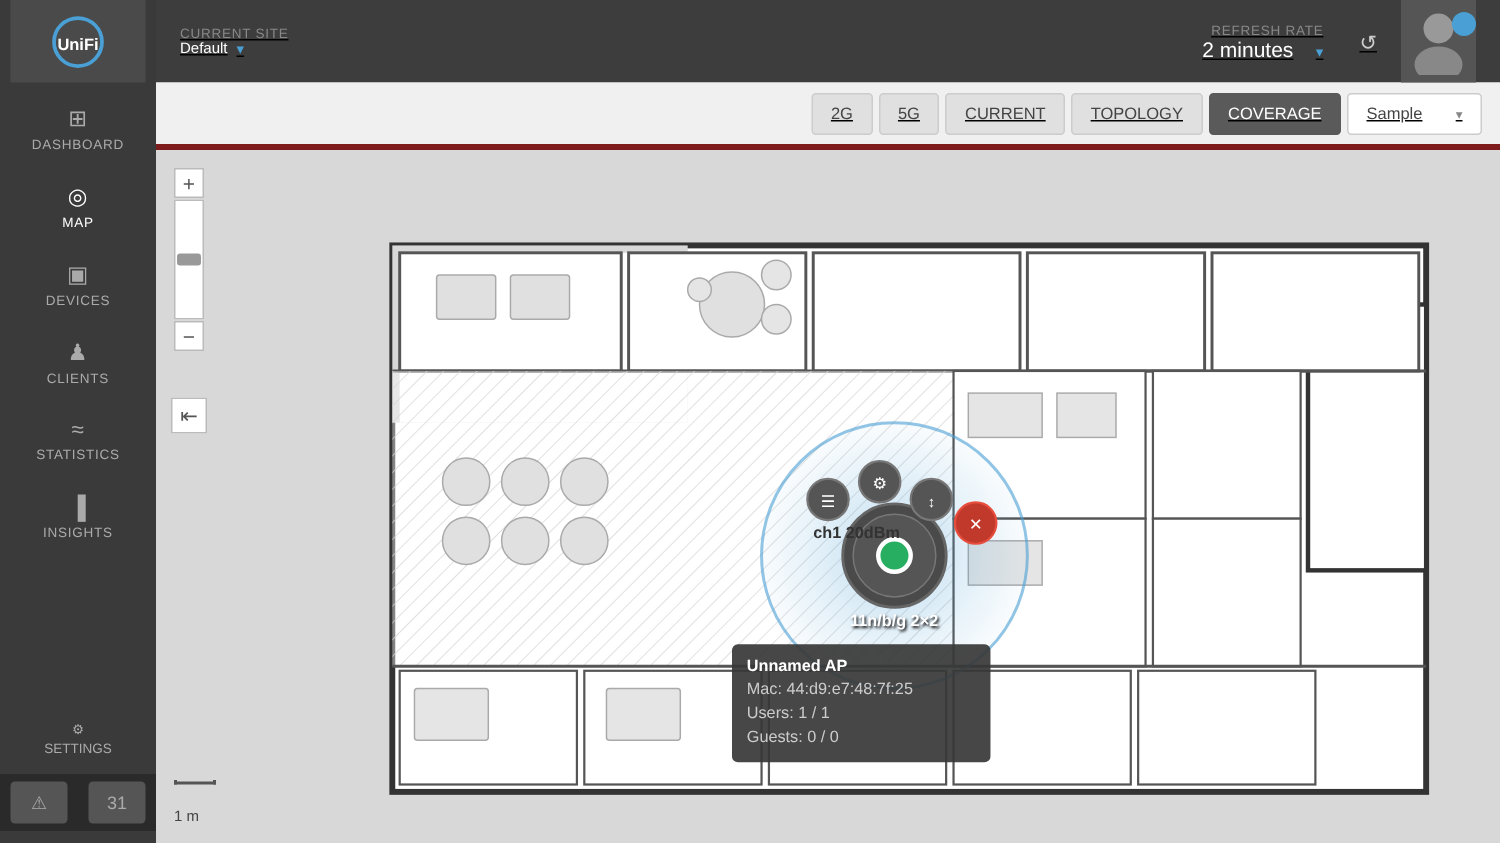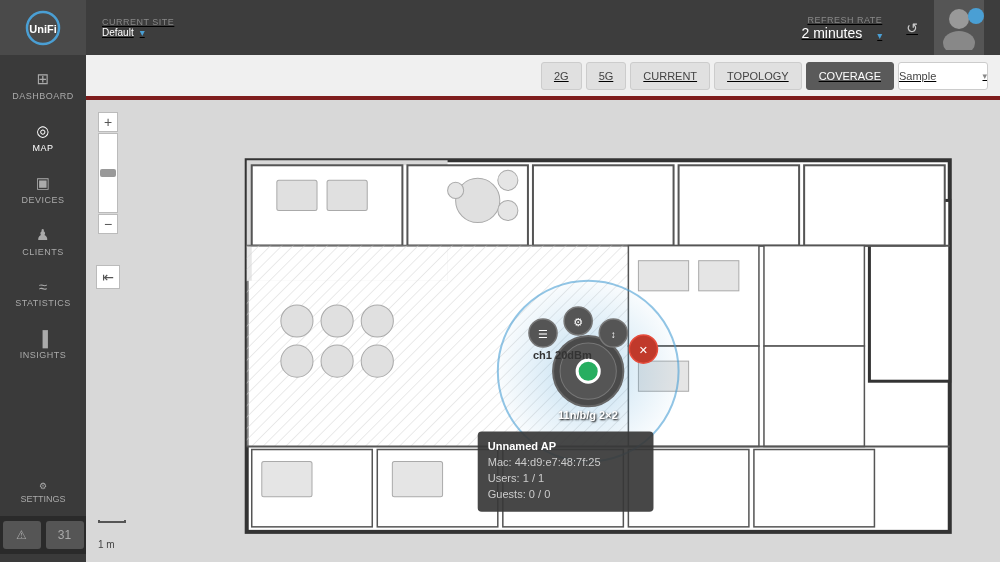--- a/index.html
+++ b/index.html
@@ -1,20 +1,20 @@
 <!DOCTYPE html>
 <html><head>
   <meta charset="utf-8">
   <style>
     * { margin: 0; padding: 0; box-sizing: border-box; }
     body { width: 1000px; height: 562px; overflow: hidden; font-family: 'Arial', sans-serif; background: #2b2b2b; display: flex; }
 
     
     #sidebar {
-      width: 86px;
+      width: 104px;
       height: 562px;
       background: #3a3a3a;
       display: flex;
       flex-direction: column;
       align-items: center;
       flex-shrink: 0;
     }
     #logo-area {
       width: 90px;
       height: 55px;
@@ -215,21 +215,21 @@
       justify-content: center;
       font-weight: 500;
     }
     .map-btn.active {
       background: #5a5a5a;
       color: #fff;
       border-color: #5a5a5a;
     }
     .map-sample-select {
       height: 28px;
-      padding: 0 0;
+      padding: 0 12px;
       background: #fff;
       border: 1px solid #ccc;
       border-radius: 3px;
       cursor: pointer;
       font-size: 11px;
       color: #444;
       display: flex;
       align-items: center;
       gap: 8px;
       min-width: 90px;

